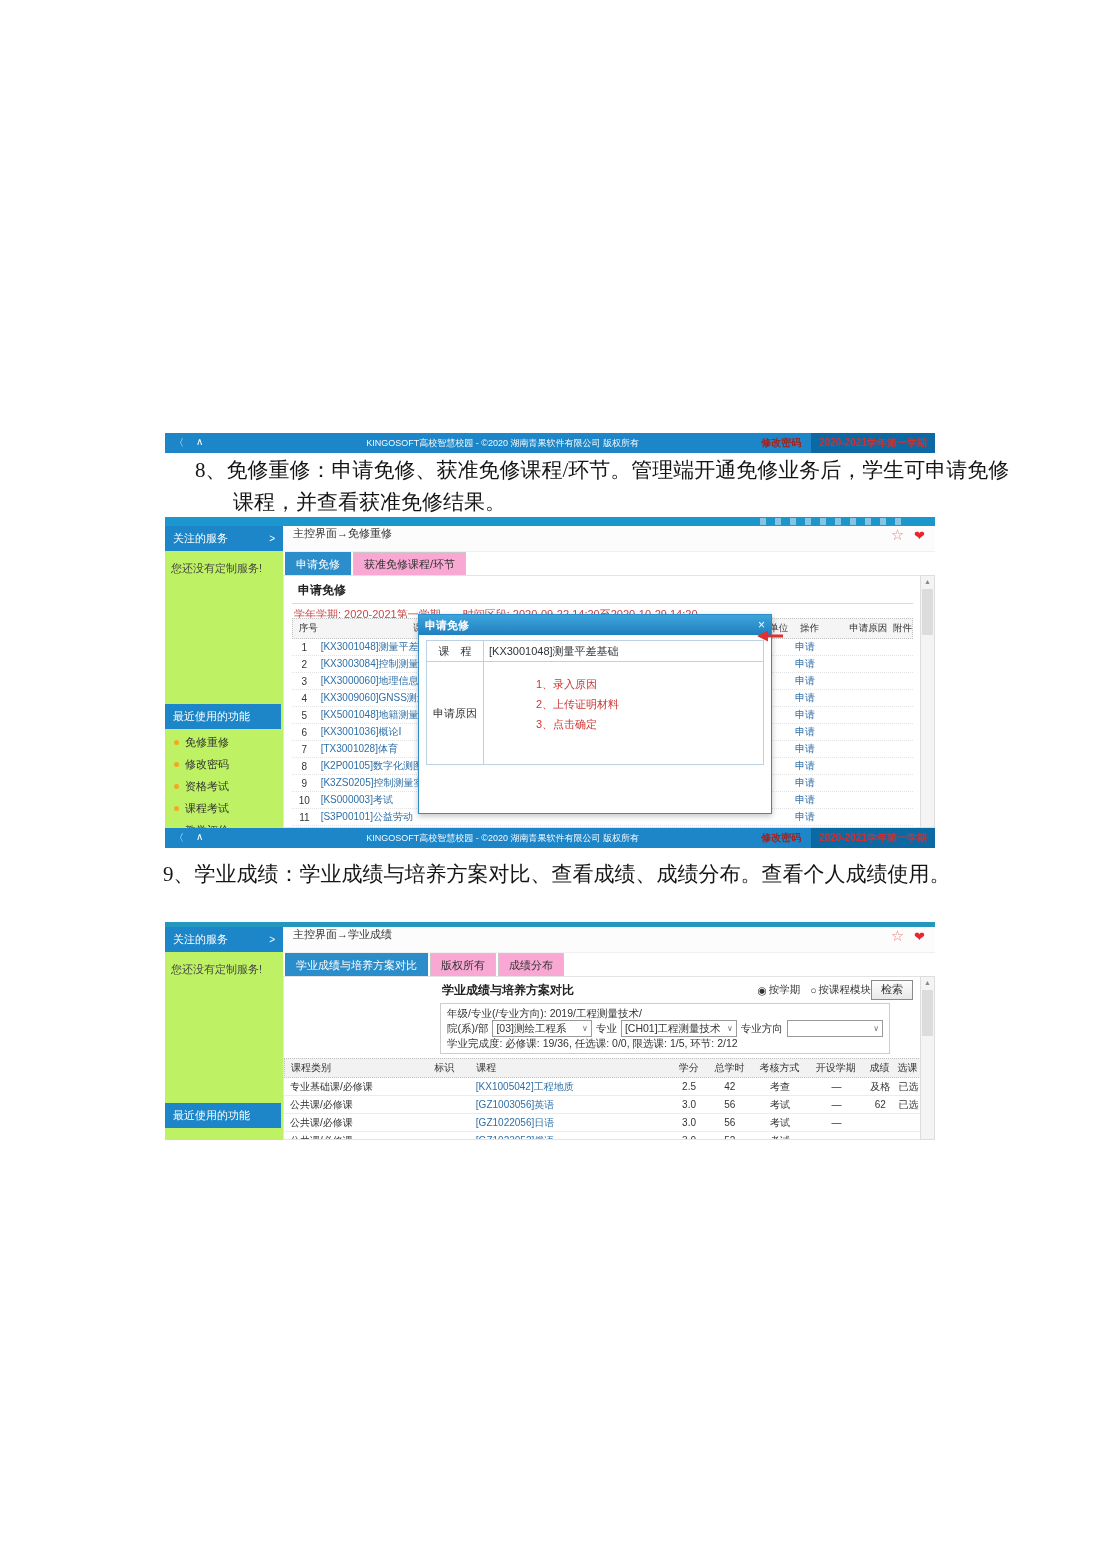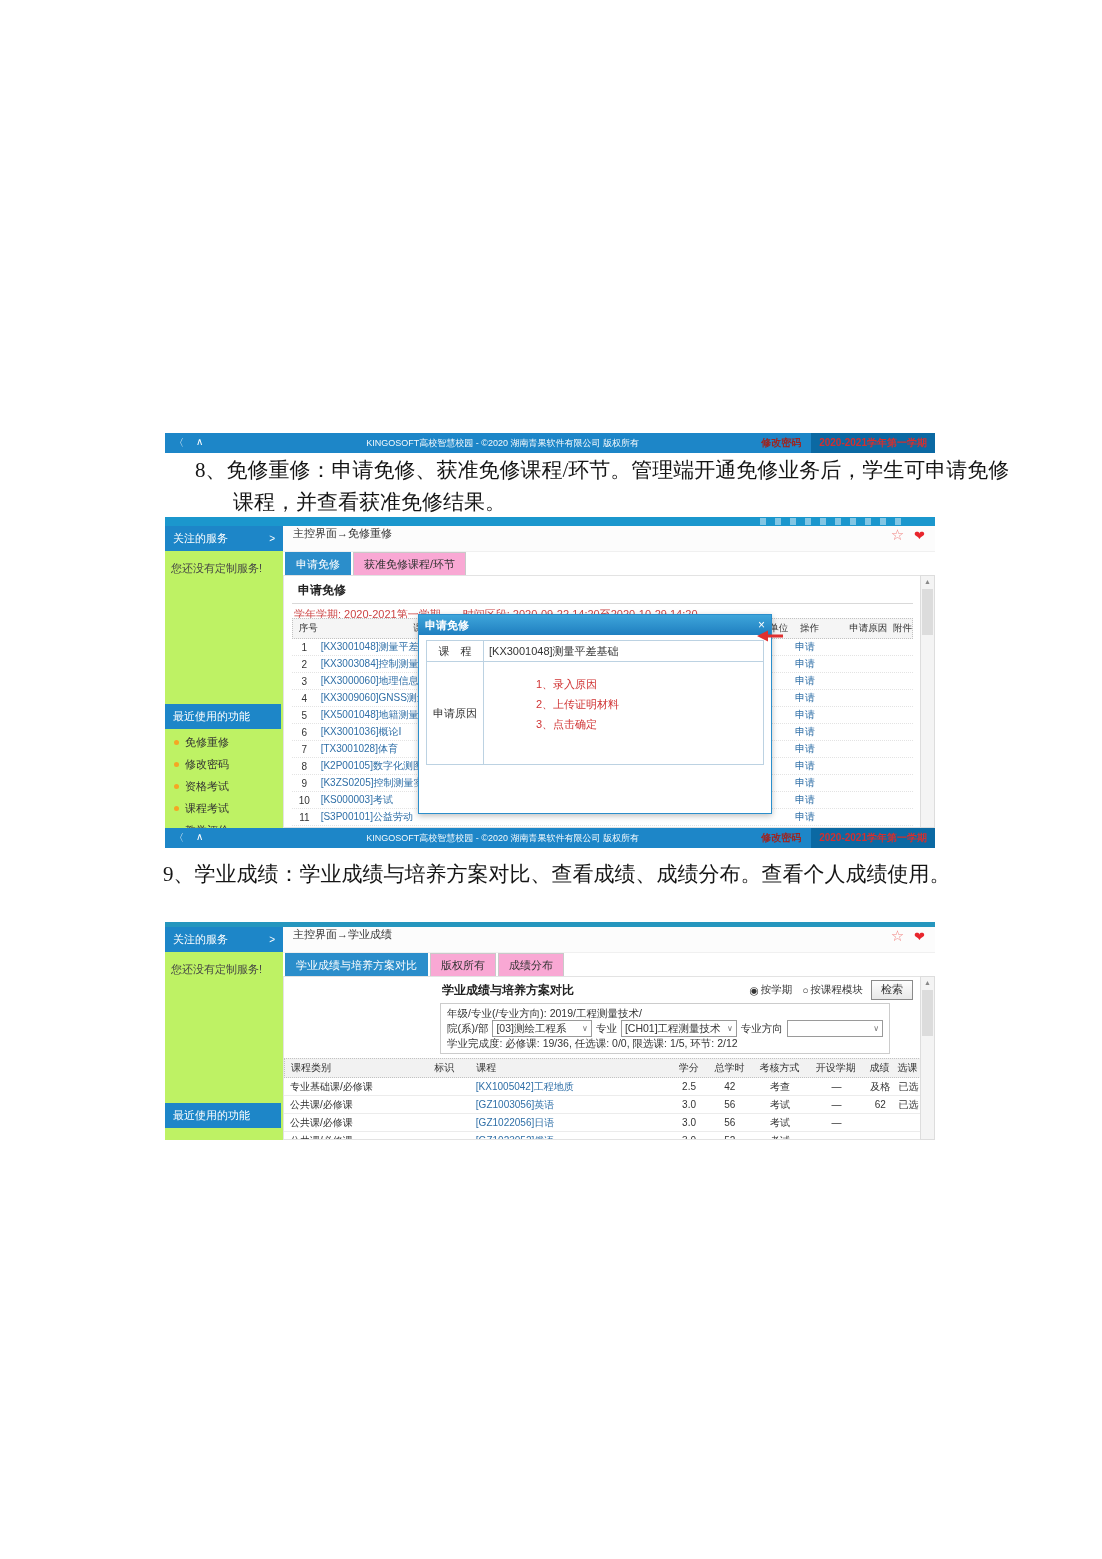--- a/index.html
+++ b/index.html
@@ -104,21 +104,21 @@
   
   #shot3{top:922px;height:218px;}
   #shot3 .app{top:5px;}
   #shot3 .mainarea{bottom:0;} #shot3 .sidebar{bottom:0;}
   #shot3 .content{top:49px;bottom:0;} #shot3 .vscroll{top:49px;bottom:0;}
   .s3-head{display:flex;align-items:center;height:22px;padding:2px 8px 0 0;}
   .s3-title{font-weight:bold;font-size:12px;color:#222;margin-left:158px;}
   .radios{margin-left:auto;display:flex;gap:10px;font-size:10.5px;align-items:center;}
   .radio{display:flex;align-items:center;gap:2px;cursor:pointer;}
   .sbtn{min-width:40px;height:18px;line-height:16px;text-align:center;border:1px solid #8a8a8a;
-        background:linear-gradient(#fdfdfd,#e8e8e8);font-size:11px;margin-left:8px;cursor:pointer;}
+        background:linear-gradient(#fdfdfd,#e8e8e8);font-size:11px;cursor:pointer;}
   .s3-box{margin:2px 0 0 156px;width:436px;border:1px solid #ccc;padding:2px 6px;font-size:10.5px;color:#333;}
   .s3-line{height:15px;display:flex;align-items:center;gap:4px;white-space:nowrap;}
   .sel{display:inline-flex;align-items:center;justify-content:space-between;border:1px solid #9a9a9a;
        height:15px;padding:0 3px;background:#fff;cursor:pointer;}
   .sel .caret{color:#777;font-size:8px;margin-left:4px;}
   .sel-dept{width:112px;} .sel-major{width:132px;} .sel-dir{width:108px;}
   .s3-tbl{margin-top:4px;}
   .s3-h{display:flex;align-items:center;height:18px;background:#f2f2f2;border:1px dotted #c2c2c2;
         font-size:10px;color:#333;}
   .s3-h div{text-align:center;}

